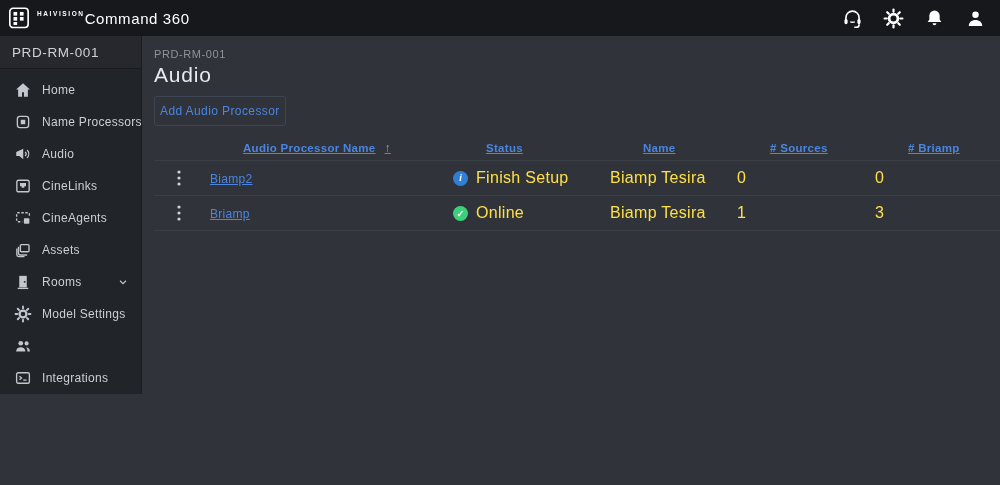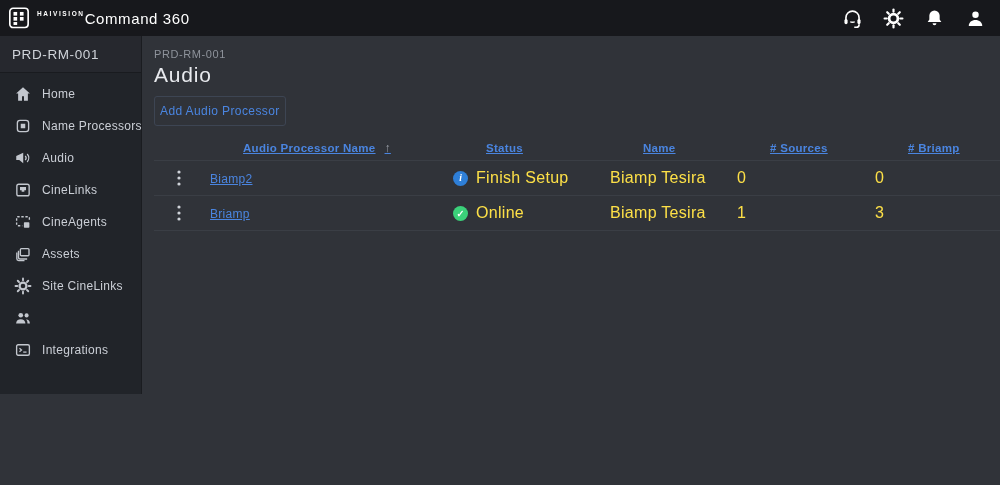--- a/index.html
+++ b/index.html
@@ -229,37 +229,52 @@
     <span class="nav-icon icon">
             <svg viewBox="0 0 24 24" fill="none" stroke="currentColor" stroke-width="1.8">
               <rect x="8.5" y="4.8" width="11.5" height="9.5" rx="1.3"></rect>
               <path d="M6 7.5v9.2a2 2 0 0 0 2 2h9.5"></path>
               <path d="M3.8 10v8.4a2.4 2.4 0 0 0 2.4 2.4H14"></path>
             </svg>
           </span>
     <span class="nav-label label">Assets</span>
 
   </div>
+        <div class="nav-item has-chevron">
+    <span class="nav-icon icon">
+            <svg viewBox="0 0 24 24" fill="currentColor">
+              <path d="M7 3.8h10v15.4H7z"></path>
+              <circle cx="14.2" cy="11.8" r="1.3" fill="#212429"></circle>
+              <rect x="5" y="19.6" width="14" height="1.8"></rect>
+            </svg>
+          </span>
+    <span class="nav-label label">Rooms</span>
+    <span class="nav-chevron chevron">
+      <svg viewBox="0 0 24 24" fill="none" stroke="currentColor" stroke-width="2.2">
+              <path d="M6 9.5l6 6 6-6"></path>
+            </svg>
+    </span>
+  </div>
         <div class="nav-item">
     <span class="nav-icon icon">
             <svg viewBox="0 0 24 24" fill="none" stroke="currentColor">
               <circle cx="12" cy="12" r="4.6" stroke-width="3"></circle>
               <g stroke-width="2.5" stroke-linecap="round">
                 <line x1="12" y1="2" x2="12" y2="4.4"></line>
                 <line x1="12" y1="19.6" x2="12" y2="22"></line>
                 <line x1="2" y1="12" x2="4.4" y2="12"></line>
                 <line x1="19.6" y1="12" x2="22" y2="12"></line>
                 <line x1="5" y1="5" x2="6.7" y2="6.7"></line>
                 <line x1="17.3" y1="17.3" x2="19" y2="19"></line>
                 <line x1="5" y1="19" x2="6.7" y2="17.3"></line>
                 <line x1="17.3" y1="6.7" x2="19" y2="5"></line>
               </g>
             </svg>
           </span>
-    <span class="nav-label label">Site CineLinks</span>
+    <span class="nav-label label">Model Settings</span>
 
   </div>
         <div class="nav-item wrap">
     <span class="nav-icon icon">
             <svg viewBox="0 0 24 24" fill="currentColor">
               <circle cx="9" cy="8.3" r="3.1"></circle>
               <path d="M2.8 19.2c0-3.5 2.8-5.6 6.2-5.6s6.2 2.1 6.2 5.6z"></path>
               <circle cx="16.8" cy="8.5" r="2.7"></circle>
               <path d="M16.2 13.7c3 .3 5 2.4 5 5.5h-3.2a7.6 7.6 0 0 0-1.8-5.5z"></path>
             </svg>

